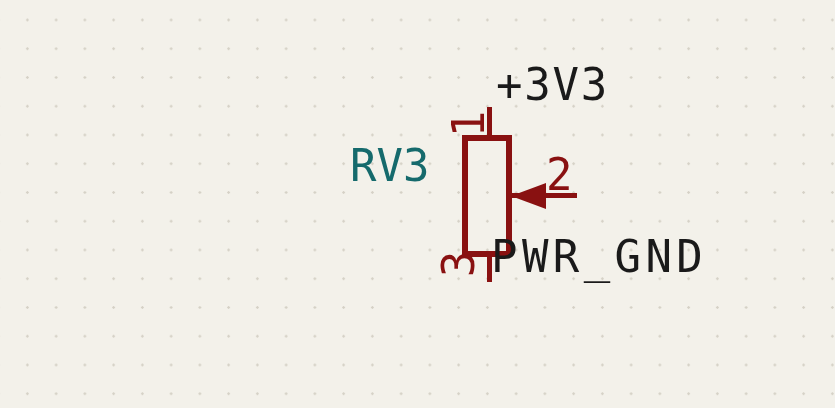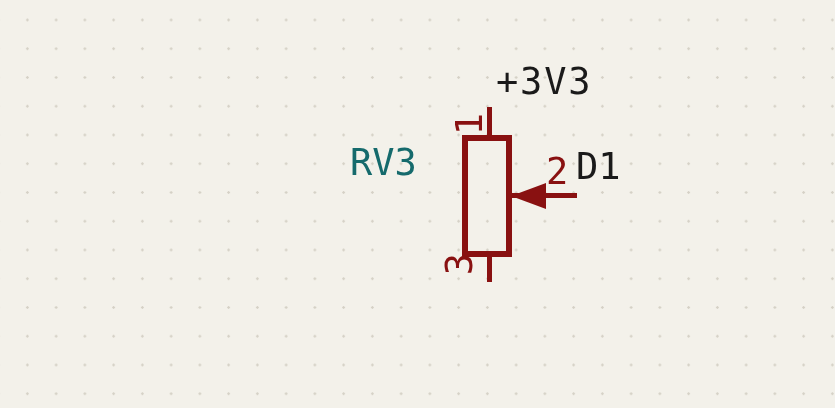--- a/index.html
+++ b/index.html
@@ -11,21 +11,21 @@
   }
   .canvas {
     position: absolute; inset: 0;
     background-color: var(--bg, #F3F1EA);
     background-image: radial-gradient(circle, var(--grid-dot, #D5D1C6) 1px, transparent 1.5px);
     background-size: 28.75px 28.75px;
     background-position: 13px 5.6px;
   }
   .txt {
     position: absolute;
-    font-size: 37px;
+    font-size: 44px;
     line-height: 1;
     white-space: pre;
   }
   .net   { color: var(--net, #1A1A1A); }
   .field { color: var(--field, #156A6C); text-align: right; }
   .pinnum { color: var(--outline, #891111); }
   .rot {
     width: 40px; height: 40px;
     display: flex; align-items: center; justify-content: center;
     transform: rotate(-90deg);
@@ -75,19 +75,19 @@
   </div>
 
   <div class="txt pinnum" style="left:546px; top:153px;">2</div>
 
   <div class="txt pinnum rot" style="left:439px; top:244px;">
     <span>3</span>
   </div>
 
   <div class="txt net" style="left:496px; top:63px; letter-spacing:1.8px;">+3V3</div>
 
-  <div class="txt net" style="left:576px; top:148px;">D1</div>
 
+  <div class="txt net" style="left:491px; top:235px; letter-spacing:4.4px;">PWR_GND</div>
 
   <div class="txt field" style="left:350px; top:144px;">RV3</div>
 
 
 </div>
 
 </body></html>

